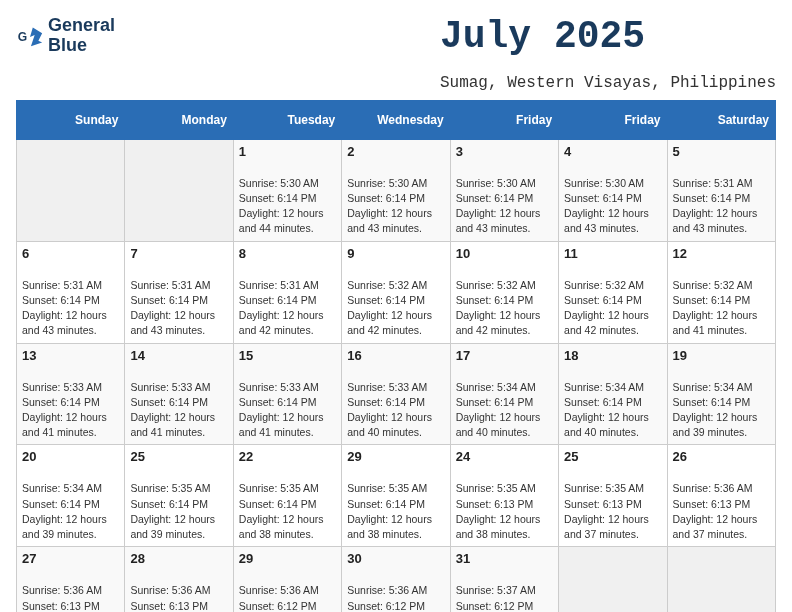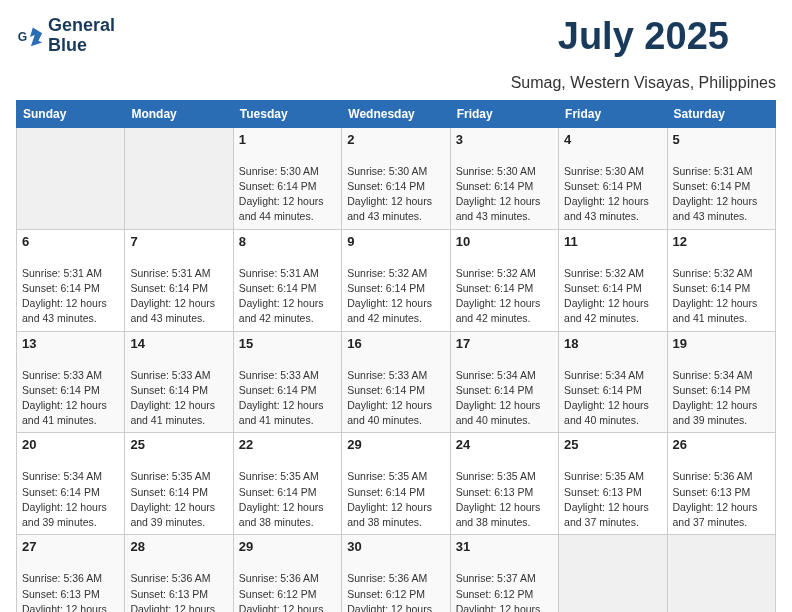--- a/index.html
+++ b/index.html
@@ -25,43 +25,44 @@
       font-size: 18px;
       font-weight: bold;
       color: #1a3a5c;
       line-height: 1.1;
     }
     .logo-icon {
       width: 28px;
       height: 28px;
     }
     .title-block {
-      text-align: center;
+      text-align: left;
+      font-family: Liberation Mono, monospace;
     }
     .month-title {
       font-size: 38px;
       font-weight: bold;
       color: #1a3a5c;
       line-height: 1.1;
     }
     .location-title {
       font-size: 16px;
       color: #333;
       margin-top: 16px;
     }
     table {
       width: 100%;
       border-collapse: collapse;
       font-size: 11px;
     }
     thead tr th {
       background-color: #2a6db5;
       color: #fff;
-      text-align: left;
-      padding: 6px 6px;
+      text-align: right;
+      padding: 12px 6px;
       font-size: 12px;
       font-weight: bold;
       border: 1px solid #2a6db5;
     }
     tbody tr td {
       border: 1px solid #ccc;
       vertical-align: top;
       padding: 4px 5px;
       width: 107px;
       min-height: 80px;

